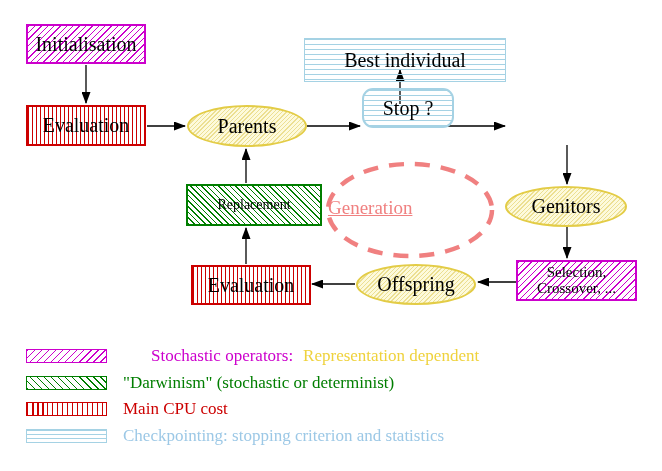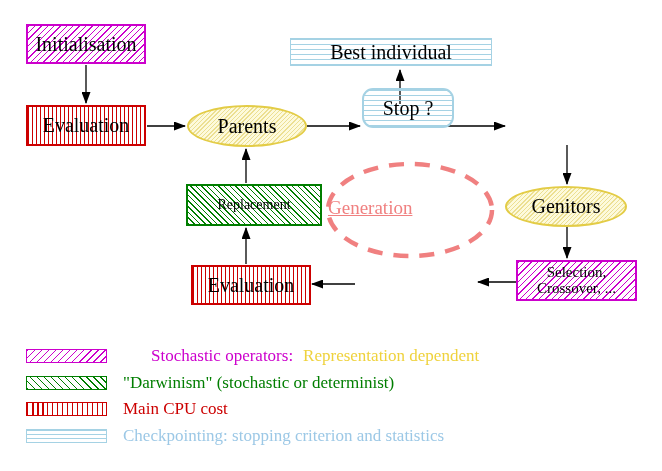--- a/index.html
+++ b/index.html
@@ -90,32 +90,33 @@
     <line x1="246" y1="264" x2="246" y2="228" marker-end="url(#arrow)"></line>
     <line x1="246" y1="183" x2="246" y2="149" marker-end="url(#arrow)"></line>
   </svg>
 
   <div class="node rect-magenta" style="left:26px; top:24px; width:120px; height:40px;">Initialisation</div>
 
   <div class="node rect-red" style="left:26px; top:105px; width:120px; height:41px;">Evaluation</div>
 
   <div class="node ellipse-yellow" style="left:187px; top:105px; width:120px; height:42px;">Parents</div>
 
-  <div class="node rect-cyan" style="left:290px; top:38px; width:202px; height:28px;">Best individual</div>
+  <div class="node rect-cyan" style="left:304px; top:38px; width:202px; height:44px;">Best individual</div>
 
   <div class="node rect-cyan rounded" style="left:362px; top:88px; width:92px; height:40px;">Stop ?</div>
 
 
   <div class="node ellipse-yellow" style="left:505px; top:186px; width:122px; height:41px;">Genitors</div>
 
   <div class="node rect-magenta small2" style="left:516px; top:260px; width:121px; height:41px; flex-direction:column;">
     <div>Selection,</div>
     <div>Crossover, ...</div>
   </div>
 
+  <div class="node ellipse-yellow" style="left:356px; top:264px; width:120px; height:41px;">Offspring</div>
 
   <div class="node rect-red" style="left:191px; top:265px; width:120px; height:40px;">Evaluation</div>
 
   <div class="node rect-green" style="left:186px; top:184px; width:136px; height:42px; font-size:14px;">Replacement</div>
 
   <div id="generation-label">Generation</div>
 
   <div class="legend-row" style="top:346px;gap:28px;">
     <div class="swatch sw-magenta"></div>
     <div class="legend-text">

